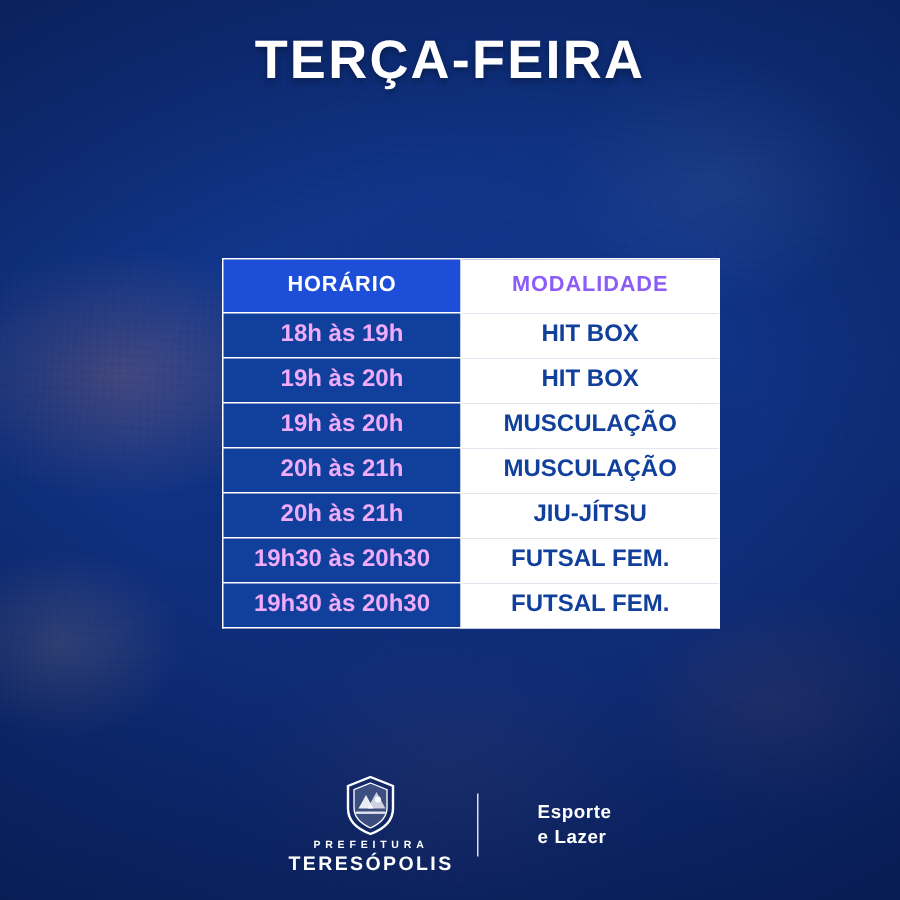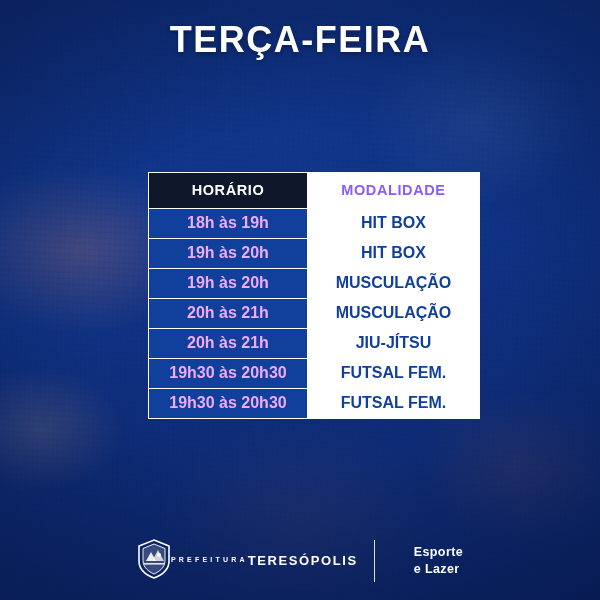--- a/index.html
+++ b/index.html
@@ -91,21 +91,21 @@
     top: 172px;
     left: 148px;
     width: 332px;
   }
   .sched-table {
     width: 100%;
     border-collapse: collapse;
     table-layout: fixed;
   }
   .sched-table th {
-    background: #0f172a;
+    background: #1d4ed8;
     color: #ffffff;
     font-size: 14.5px;
     font-weight: bold;
     letter-spacing: 0.6px;
     padding: 9px 0 10px 0;
     text-align: center;
     border: 1.5px solid #ffffff;
   }
   .sched-table td {
     font-size: 16px;
@@ -137,21 +137,21 @@
     left: 0;
     right: 0;
     bottom: 18px;
     display: flex;
     justify-content: center;
     align-items: center;
     gap: 16px;
   }
   .brand {
     display: flex;
-    flex-direction: row;
+    flex-direction: column;
     align-items: center;
     color: #ffffff;
     text-align: center;
   }
   .crest {
     width: 34px;
     height: 40px;
     margin-bottom: 3px;
   }
   .brand-small {

